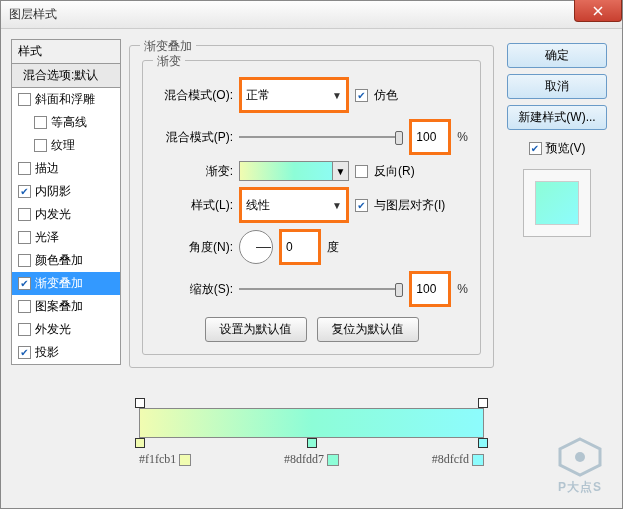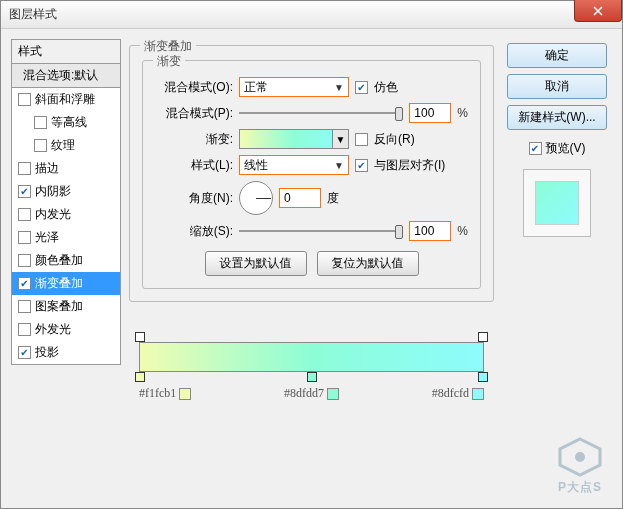--- a/index.html
+++ b/index.html
@@ -16,21 +16,21 @@
 .style-list { border: 1px solid #999; background: #fff; }
 .style-item { padding: 3px 6px; display: flex; align-items: center; gap: 4px; cursor: pointer; }
 .style-item.indent { padding-left: 22px; }
 .style-item.selected { background: #3399ff; color: #fff; }
 .chk { width: 13px; height: 13px; border: 1px solid #888; background: #fff; display: inline-flex; align-items: center; justify-content: center; font-size: 10px; color: #1a5fb4; }
 .mid-panel { flex: 1; position: relative; }
 .group { border: 1px solid #bbb; border-radius: 3px; padding: 10px 12px 12px 12px; margin-top: 6px; position: relative; }
 .group-title { position: absolute; top: -8px; left: 10px; background: #f0f0f0; padding: 0 4px; color: #555; }
 .row { display: flex; align-items: center; margin: 6px 0; gap: 6px; }
 .row .lbl { width: 78px; text-align: right; color: #000000; }
-.select, .num-input { border: 1px solid #f97316; background: #fff; height: 20px; padding: 0 4px; }
+.select, .num-input { border: 3px solid #f97316; background: #fff; height: 36px; padding: 0 4px; }
 .select { width: 110px; display: flex; align-items: center; justify-content: space-between; cursor: pointer; }
 .select .arrow { font-size: 10px; color: #333; }
 .grad-swatch { width: 110px; height: 20px; border: 1px solid #888; background: linear-gradient(90deg, #f1fcb1, #8dfdd7, #8dfcfd); display: flex; align-items: center; justify-content: flex-end; cursor: pointer; }
 .grad-swatch .arrow { background: #e8e8e8; border-left: 1px solid #888; width: 16px; height: 100%; display: flex; align-items: center; justify-content: center; font-size: 10px; }
 .slider { flex: 1; height: 20px; position: relative; }
 .slider-track { position: absolute; left: 0; right: 0; top: 9px; height: 2px; background: #999; }
 .slider-thumb { position: absolute; top: 4px; width: 8px; height: 14px; background: #e0e0e0; border: 1px solid #666; border-radius: 2px; cursor: pointer; }
 .num-input { width: 42px; text-align: left; }
 .pct { color: #333; }
 .angle-dial { width: 34px; height: 34px; border: 1px solid #888; border-radius: 50%; background: #fff; position: relative; cursor: pointer; }

